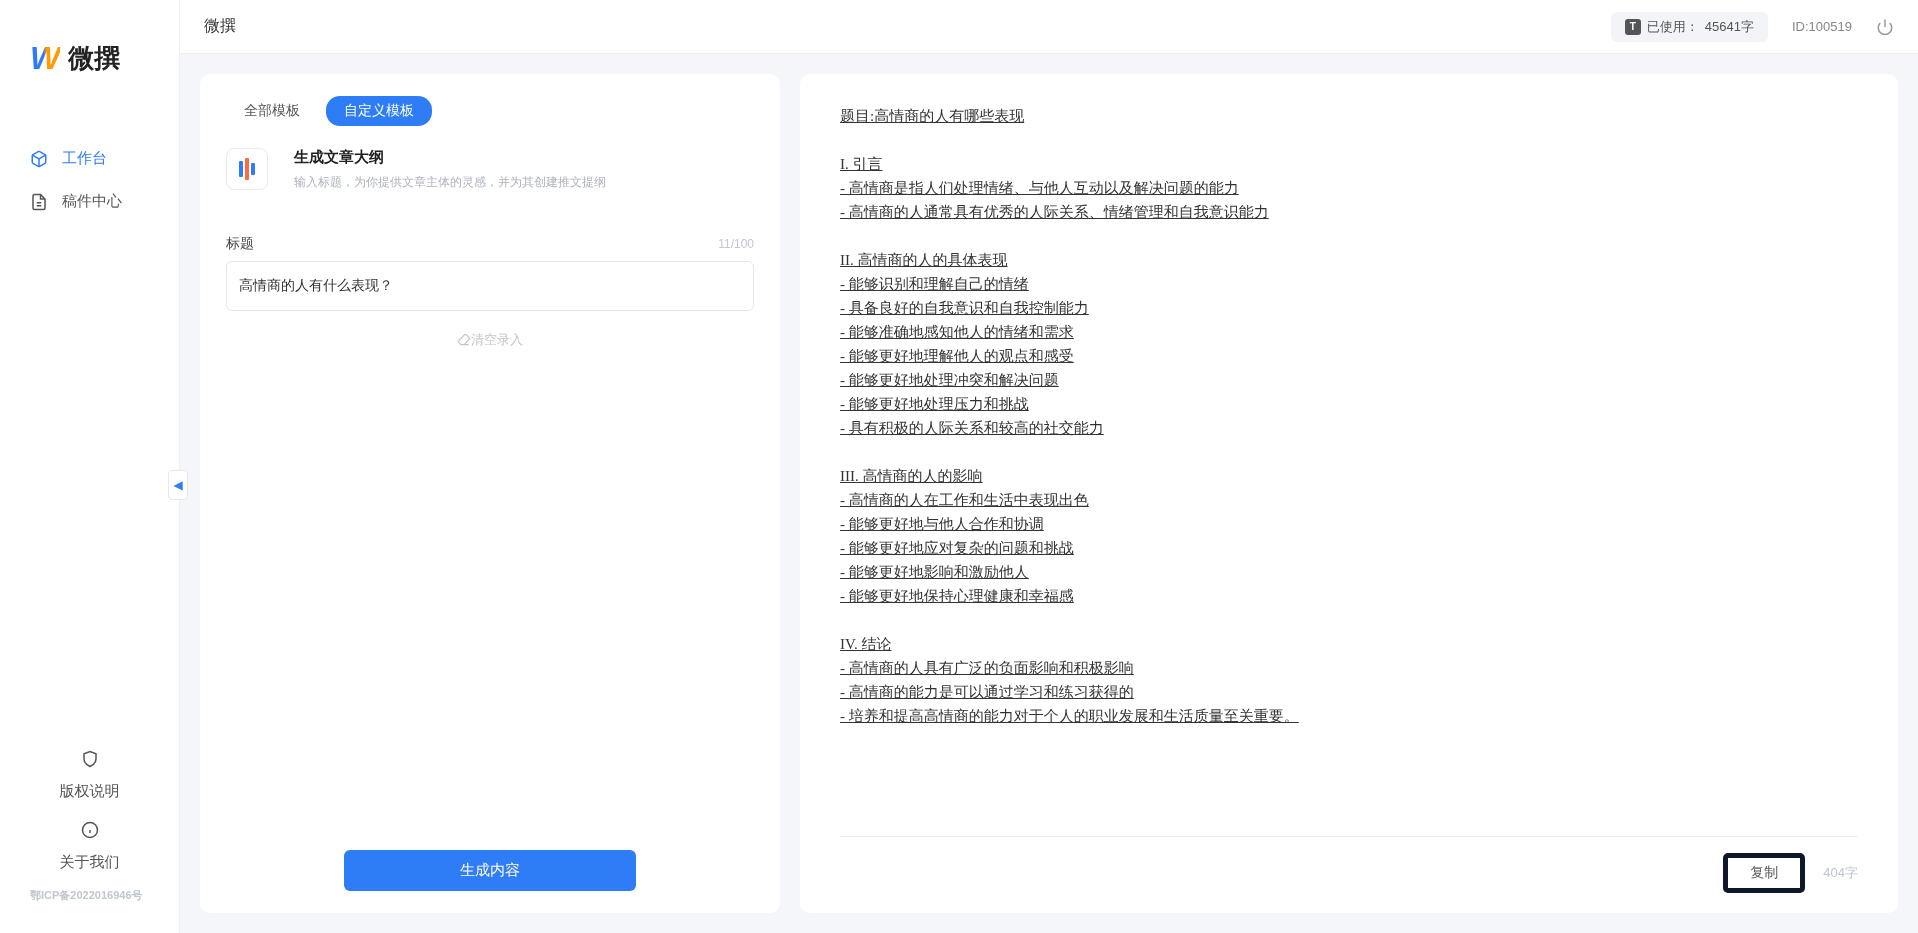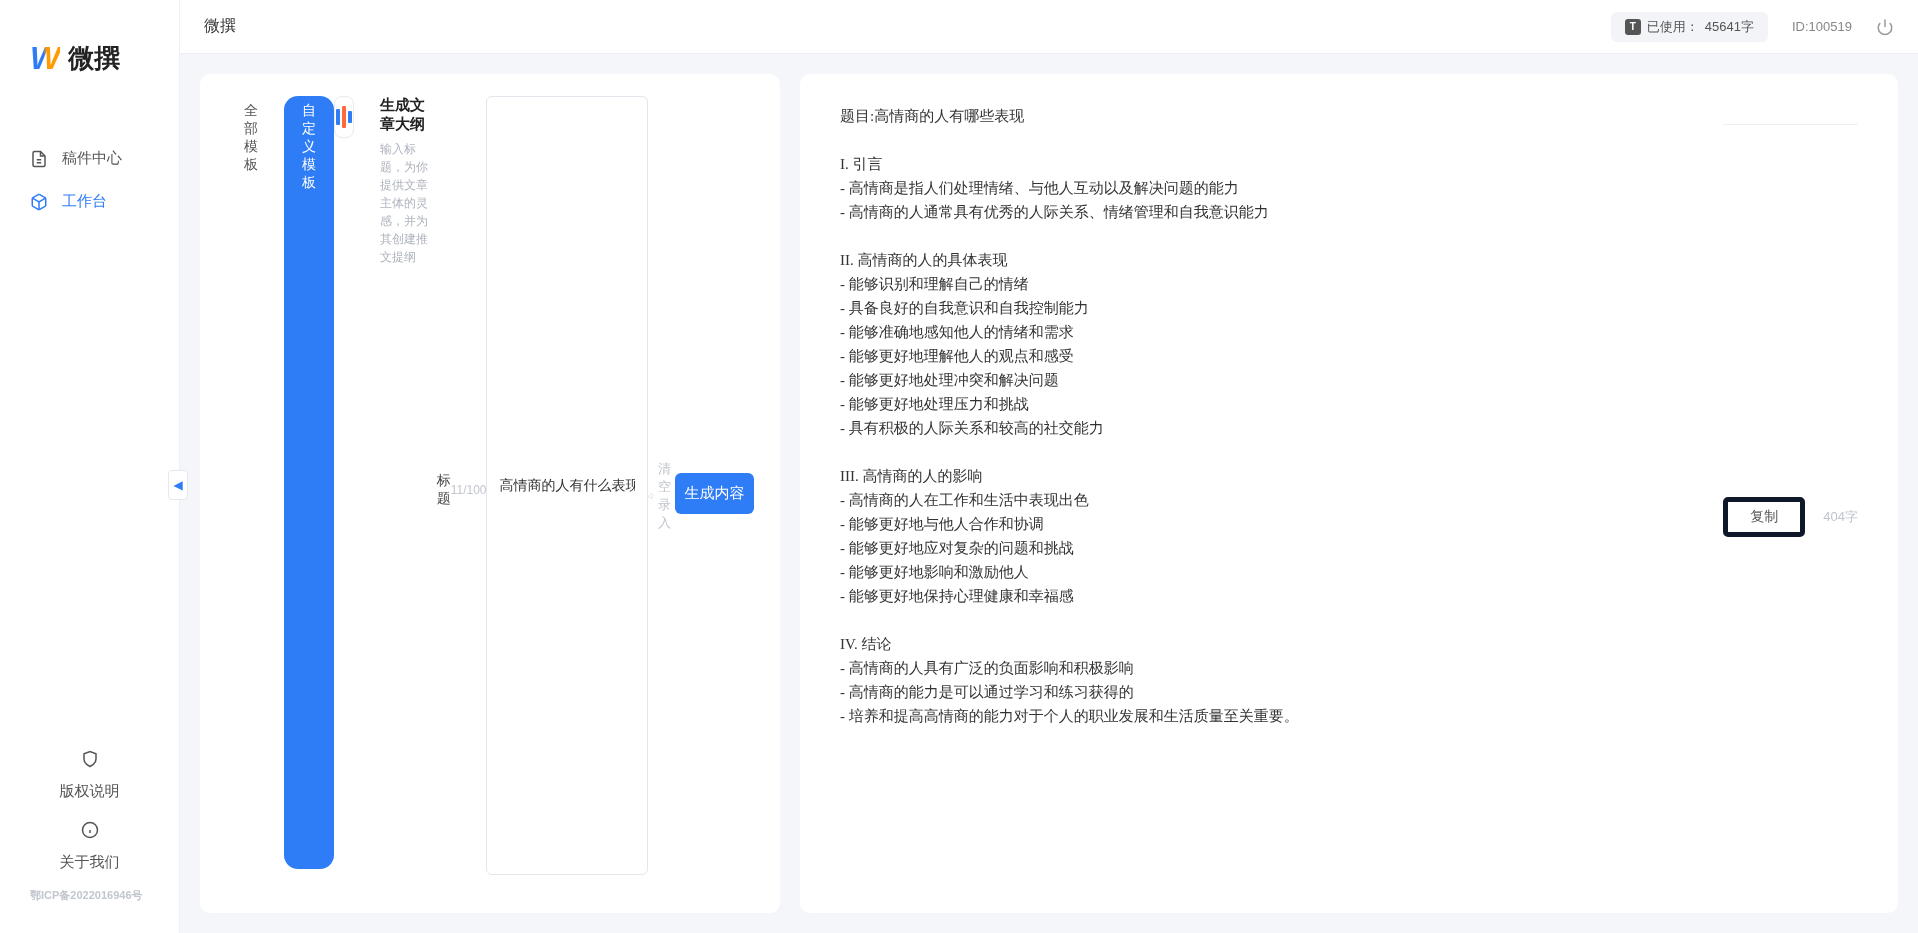--- a/index.html
+++ b/index.html
@@ -18,70 +18,70 @@
 .collapse-handle { position: absolute; left: 168px; top: 470px; width: 20px; height: 30px; background: #fff; border: 1px solid #e5e8ef; border-radius: 4px; display: flex; align-items: center; justify-content: center; cursor: pointer; color: #2e7cf6; font-size: 12px; z-index: 10; }
 .main { flex: 1; display: flex; flex-direction: column; }
 .topbar { height: 54px; display: flex; align-items: center; padding: 0 24px; background: #fff; border-bottom: 1px solid #eef0f5; }
 .breadcrumb { font-size: 16px; color: #333; }
 .topbar-right { margin-left: auto; display: flex; align-items: center; gap: 24px; }
 .usage-pill { background: #f3f4f8; border-radius: 6px; padding: 6px 14px; font-size: 13px; color: #555; display: flex; align-items: center; gap: 6px; }
 .usage-pill .t-icon { background: #555; color: #fff; width: 16px; height: 16px; border-radius: 3px; display: inline-flex; align-items: center; justify-content: center; font-size: 10px; font-weight: 700; }
 .id-text { font-size: 13px; color: #888; }
 .power-icon { width: 18px; height: 18px; color: #999; cursor: pointer; }
 .content { flex: 1; display: flex; gap: 20px; padding: 20px; overflow: hidden; }
-.panel { background: #fff; border-radius: 10px; display: flex; }
+.panel { background: #fff; border-radius: 10px; display: flex; flex-direction: column; }
 .left-panel { width: 580px; padding: 22px 26px; }
 .right-panel { flex: 1; padding: 30px 40px 20px; }
 .tab-row { display: flex; gap: 8px; margin-bottom: 22px; }
 .tab { padding: 6px 18px; border-radius: 14px; font-size: 14px; cursor: pointer; color: #555; }
 .tab.active { background: #2e7cf6; color: #fff; }
 .template-card { display: flex; gap: 26px; align-items: flex-start; margin-bottom: 44px; }
 .template-icon { width: 42px; height: 42px; border: 1px solid #e8eaf0; border-radius: 8px; display: flex; align-items: center; justify-content: center; font-size: 20px; }
 .template-icon .bar { display: inline-block; width: 4px; margin: 0 1px; border-radius: 1px; }
 .template-title { font-size: 15px; font-weight: 600; color: #222; margin-bottom: 6px; }
 .template-desc { font-size: 12px; color: #aeb3bd; line-height: 1.5; }
 .field-label-row { display: flex; justify-content: space-between; align-items: center; margin-bottom: 8px; }
 .field-label { font-size: 14px; color: #444; }
 .char-count { font-size: 12px; color: #c2c6cf; }
 .text-input { width: 100%; border: 1px solid #e3e6ed; border-radius: 6px; padding: 16px 12px; font-size: 14px; color: #333; outline: none; margin-bottom: 16px; }
 .clear-link { text-align: center; color: #bfc4cd; font-size: 13px; cursor: pointer; margin-top: 4px; display: flex; align-items: center; justify-content: center; gap: 0; }
 .left-spacer { flex: 1; }
 .generate-btn { align-self: center; width: 292px; padding: 11px 0; background: #2e7cf6; color: #fff; border: none; border-radius: 6px; font-size: 15px; cursor: pointer; }
 .doc-title-row { display: flex; align-items: baseline; border-bottom: 1px solid #eceef3; padding-bottom: 18px; margin-bottom: 18px; }
 .doc-title { flex: 1; text-align: center; font-size: 28px; font-weight: 500; color: #222; font-family: "SimSun", serif; }
 .doc-char { font-size: 12px; color: #c8ccd4; }
-.doc-body { flex: 1; font-size: 15px; color: #333; line-height: 1.6; white-space: pre-wrap; font-family: "SimSun", "Microsoft YaHei", serif; overflow-y: auto; }
+.doc-body { flex: 1; font-size: 15px; color: #333; line-height: 1.6; white-space: pre-wrap; font-family: "SimSun", "Microsoft YaHei", serif; overflow-y: auto; text-decoration: underline; }
 .right-footer { border-top: 1px solid #eceef3; padding-top: 16px; display: flex; align-items: center; justify-content: flex-end; gap: 18px; margin-top: 20px; }
 .copy-btn { border: 5px solid #0f172a; background: #fff; padding: 6px 22px; border-radius: 5px; font-size: 14px; color: #555; cursor: pointer; }
 .word-count { font-size: 13px; color: #bfc4cd; }
 </style>
 </head>
 <body>
 
 <div class="sidebar">
   <div class="logo-area">
     <span class="logo-w">W</span>
     <span class="logo-text">微撰</span>
   </div>
   <div class="nav">
+    <div class="nav-item active">
+      <svg viewBox="0 0 24 24" fill="none" stroke="currentColor" stroke-width="2">
+          <path d="M21 16V8a2 2 0 0 0-1-1.73l-7-4a2 2 0 0 0-2 0l-7 4A2 2 0 0 0 3 8v8a2 2 0 0 0 1 1.73l7 4a2 2 0 0 0 2 0l7-4A2 2 0 0 0 21 16z"></path>
+          <path d="M3.27 6.96 12 12l8.73-5.04"></path>
+          <path d="M12 22V12"></path>
+        </svg>
+      <span>工作台</span>
+    </div>
     <div class="nav-item">
       <svg viewBox="0 0 24 24" fill="none" stroke="currentColor" stroke-width="2">
           <path d="M14 2H6a2 2 0 0 0-2 2v16a2 2 0 0 0 2 2h12a2 2 0 0 0 2-2V8z"></path>
           <path d="M14 2v6h6"></path>
           <path d="M9 13h6M9 17h6"></path>
         </svg>
       <span>稿件中心</span>
-    </div>
-    <div class="nav-item active">
-      <svg viewBox="0 0 24 24" fill="none" stroke="currentColor" stroke-width="2">
-          <path d="M21 16V8a2 2 0 0 0-1-1.73l-7-4a2 2 0 0 0-2 0l-7 4A2 2 0 0 0 3 8v8a2 2 0 0 0 1 1.73l7 4a2 2 0 0 0 2 0l7-4A2 2 0 0 0 21 16z"></path>
-          <path d="M3.27 6.96 12 12l8.73-5.04"></path>
-          <path d="M12 22V12"></path>
-        </svg>
-      <span>工作台</span>
     </div>
   </div>
   <div class="sidebar-bottom">
     <div class="nav-item">
       <svg viewBox="0 0 24 24" fill="none" stroke="currentColor" stroke-width="2">
           <path d="M12 22s8-4 8-10V5l-8-3-8 3v7c0 6 8 10 8 10z"></path>
         </svg>
       <span>版权说明</span>
     </div>
     <div class="nav-item">

